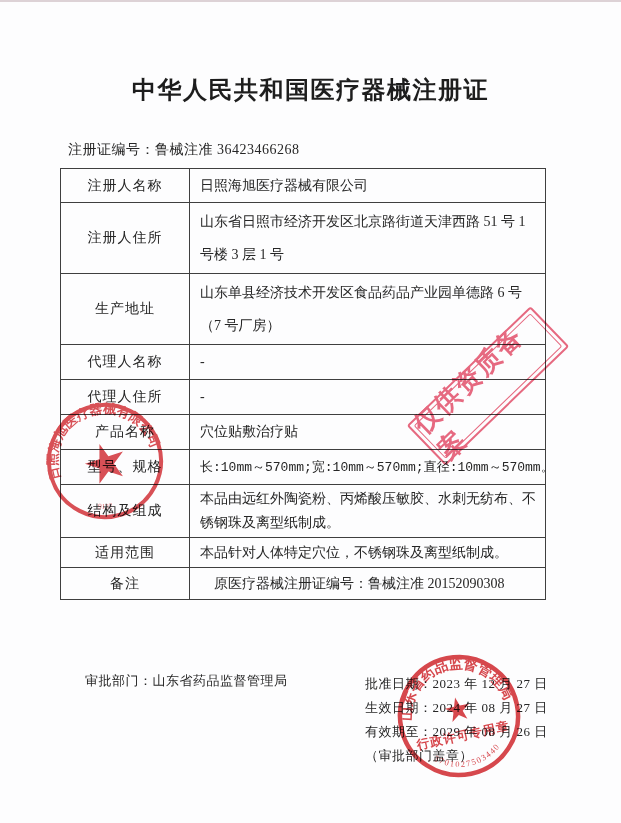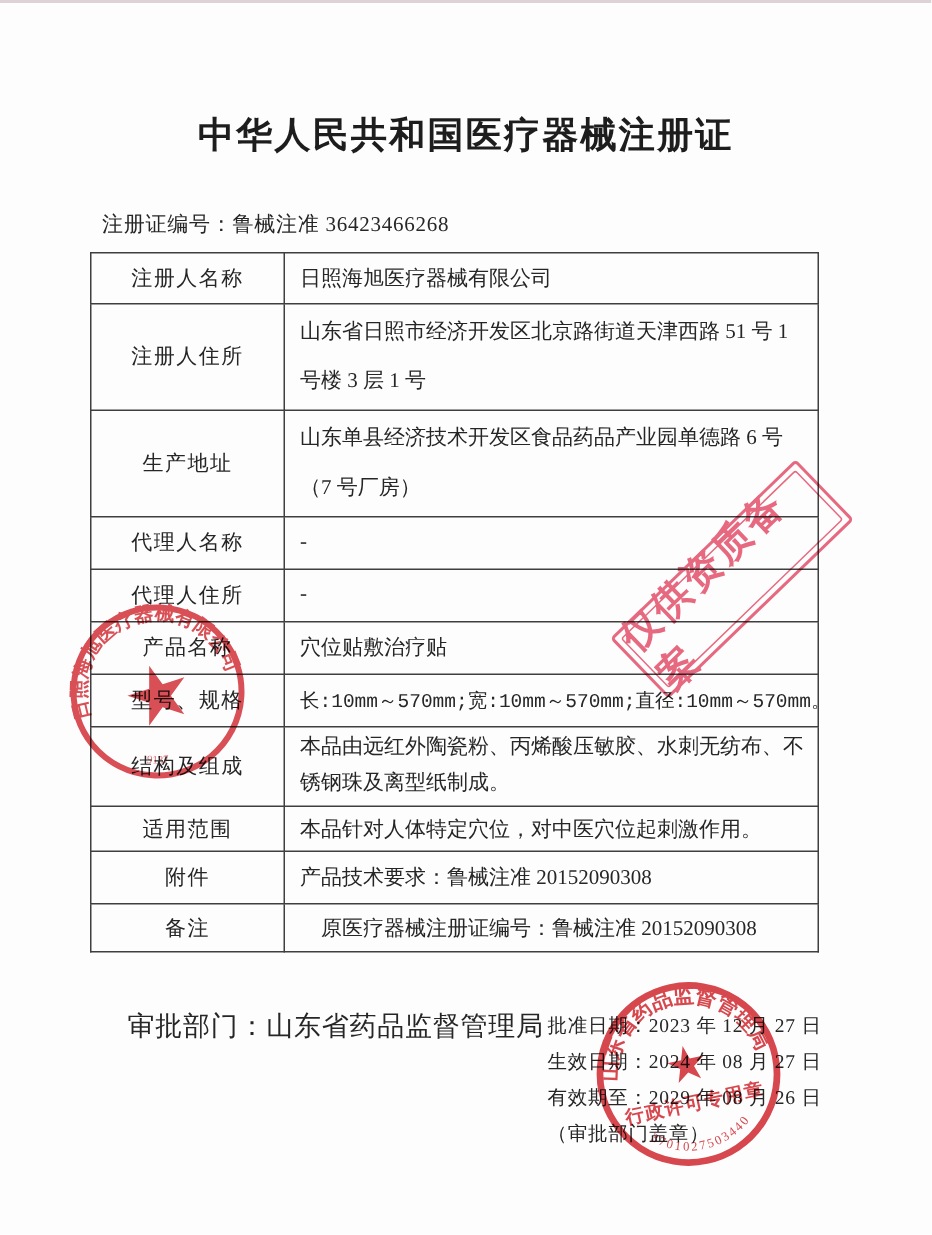--- a/index.html
+++ b/index.html
@@ -22,21 +22,21 @@
   table.cert td{
     border:1px solid #3f3f3f;font-size:14px;color:#262626;
     vertical-align:middle;overflow:hidden;
   }
   td.lbl{width:118px;text-align:center;padding:0 5px;letter-spacing:1px;}
   td.val{padding:2px 8px 2px 10px;white-space:pre-line;}
   td.val.tall{line-height:33px;}
   td.val.tall2{line-height:24px;}
   td.val.compact{font-size:13px;white-space:nowrap;letter-spacing:0;font-family:Liberation Mono, monospace;}
   td.val.indent{text-indent:14px;margin-top:43px;}
-  .footer-dept{position:absolute;left:85px;top:672px;font-size:18px;letter-spacing:.5px;}
+  .footer-dept{position:absolute;left:85px;top:672px;font-size:13px;letter-spacing:.5px;}
   .footer-dates{position:absolute;left:365px;top:672px;font-size:13px;line-height:24px;letter-spacing:.5px;}
   
   .stamp{position:absolute;mix-blend-mode:multiply;pointer-events:none;}
   .company-seal{left:44px;top:400px;width:122px;height:122px;transform:rotate(-18deg);opacity:.88;}
   .authority-seal{left:393px;top:650px;width:132px;height:132px;transform:rotate(-12deg);opacity:.92;}
   .qual-stamp{
     left:402px;top:358px;width:168px;height:52px;
     transform:rotate(-44deg);opacity:.85;
     border:2.5px solid #e4506b;border-radius:3px;
     display:flex;align-items:center;justify-content:center;
@@ -89,25 +89,21 @@
     <tr style="height:35px">
       <td class="lbl">型号、规格</td>
       <td class="val compact">长:10mm～570mm;宽:10mm～570mm;直径:10mm～570mm。</td>
     </tr>
     <tr style="height:50px">
       <td class="lbl">结构及组成</td>
       <td class="val tall2">本品由远红外陶瓷粉、丙烯酸压敏胶、水刺无纺布、不锈钢珠及离型纸制成。</td>
     </tr>
     <tr style="height:30px">
       <td class="lbl">适用范围</td>
-      <td class="val">本品针对人体特定穴位，对中医穴位起刺激作用。</td>
-    </tr>
-    <tr style="height:35px">
-      <td class="lbl">附件</td>
-      <td class="val">产品技术要求：鲁械注准 20152090308</td>
+      <td class="val">本品针对人体特定穴位，不锈钢珠及离型纸制成。</td>
     </tr>
     <tr style="height:32px">
       <td class="lbl">备注</td>
       <td class="val indent">原医疗器械注册证编号：鲁械注准 20152090308</td>
     </tr>
   </tbody>
 </table>
 
 <div class="footer-dept">审批部门：山东省药品监督管理局</div>
 

